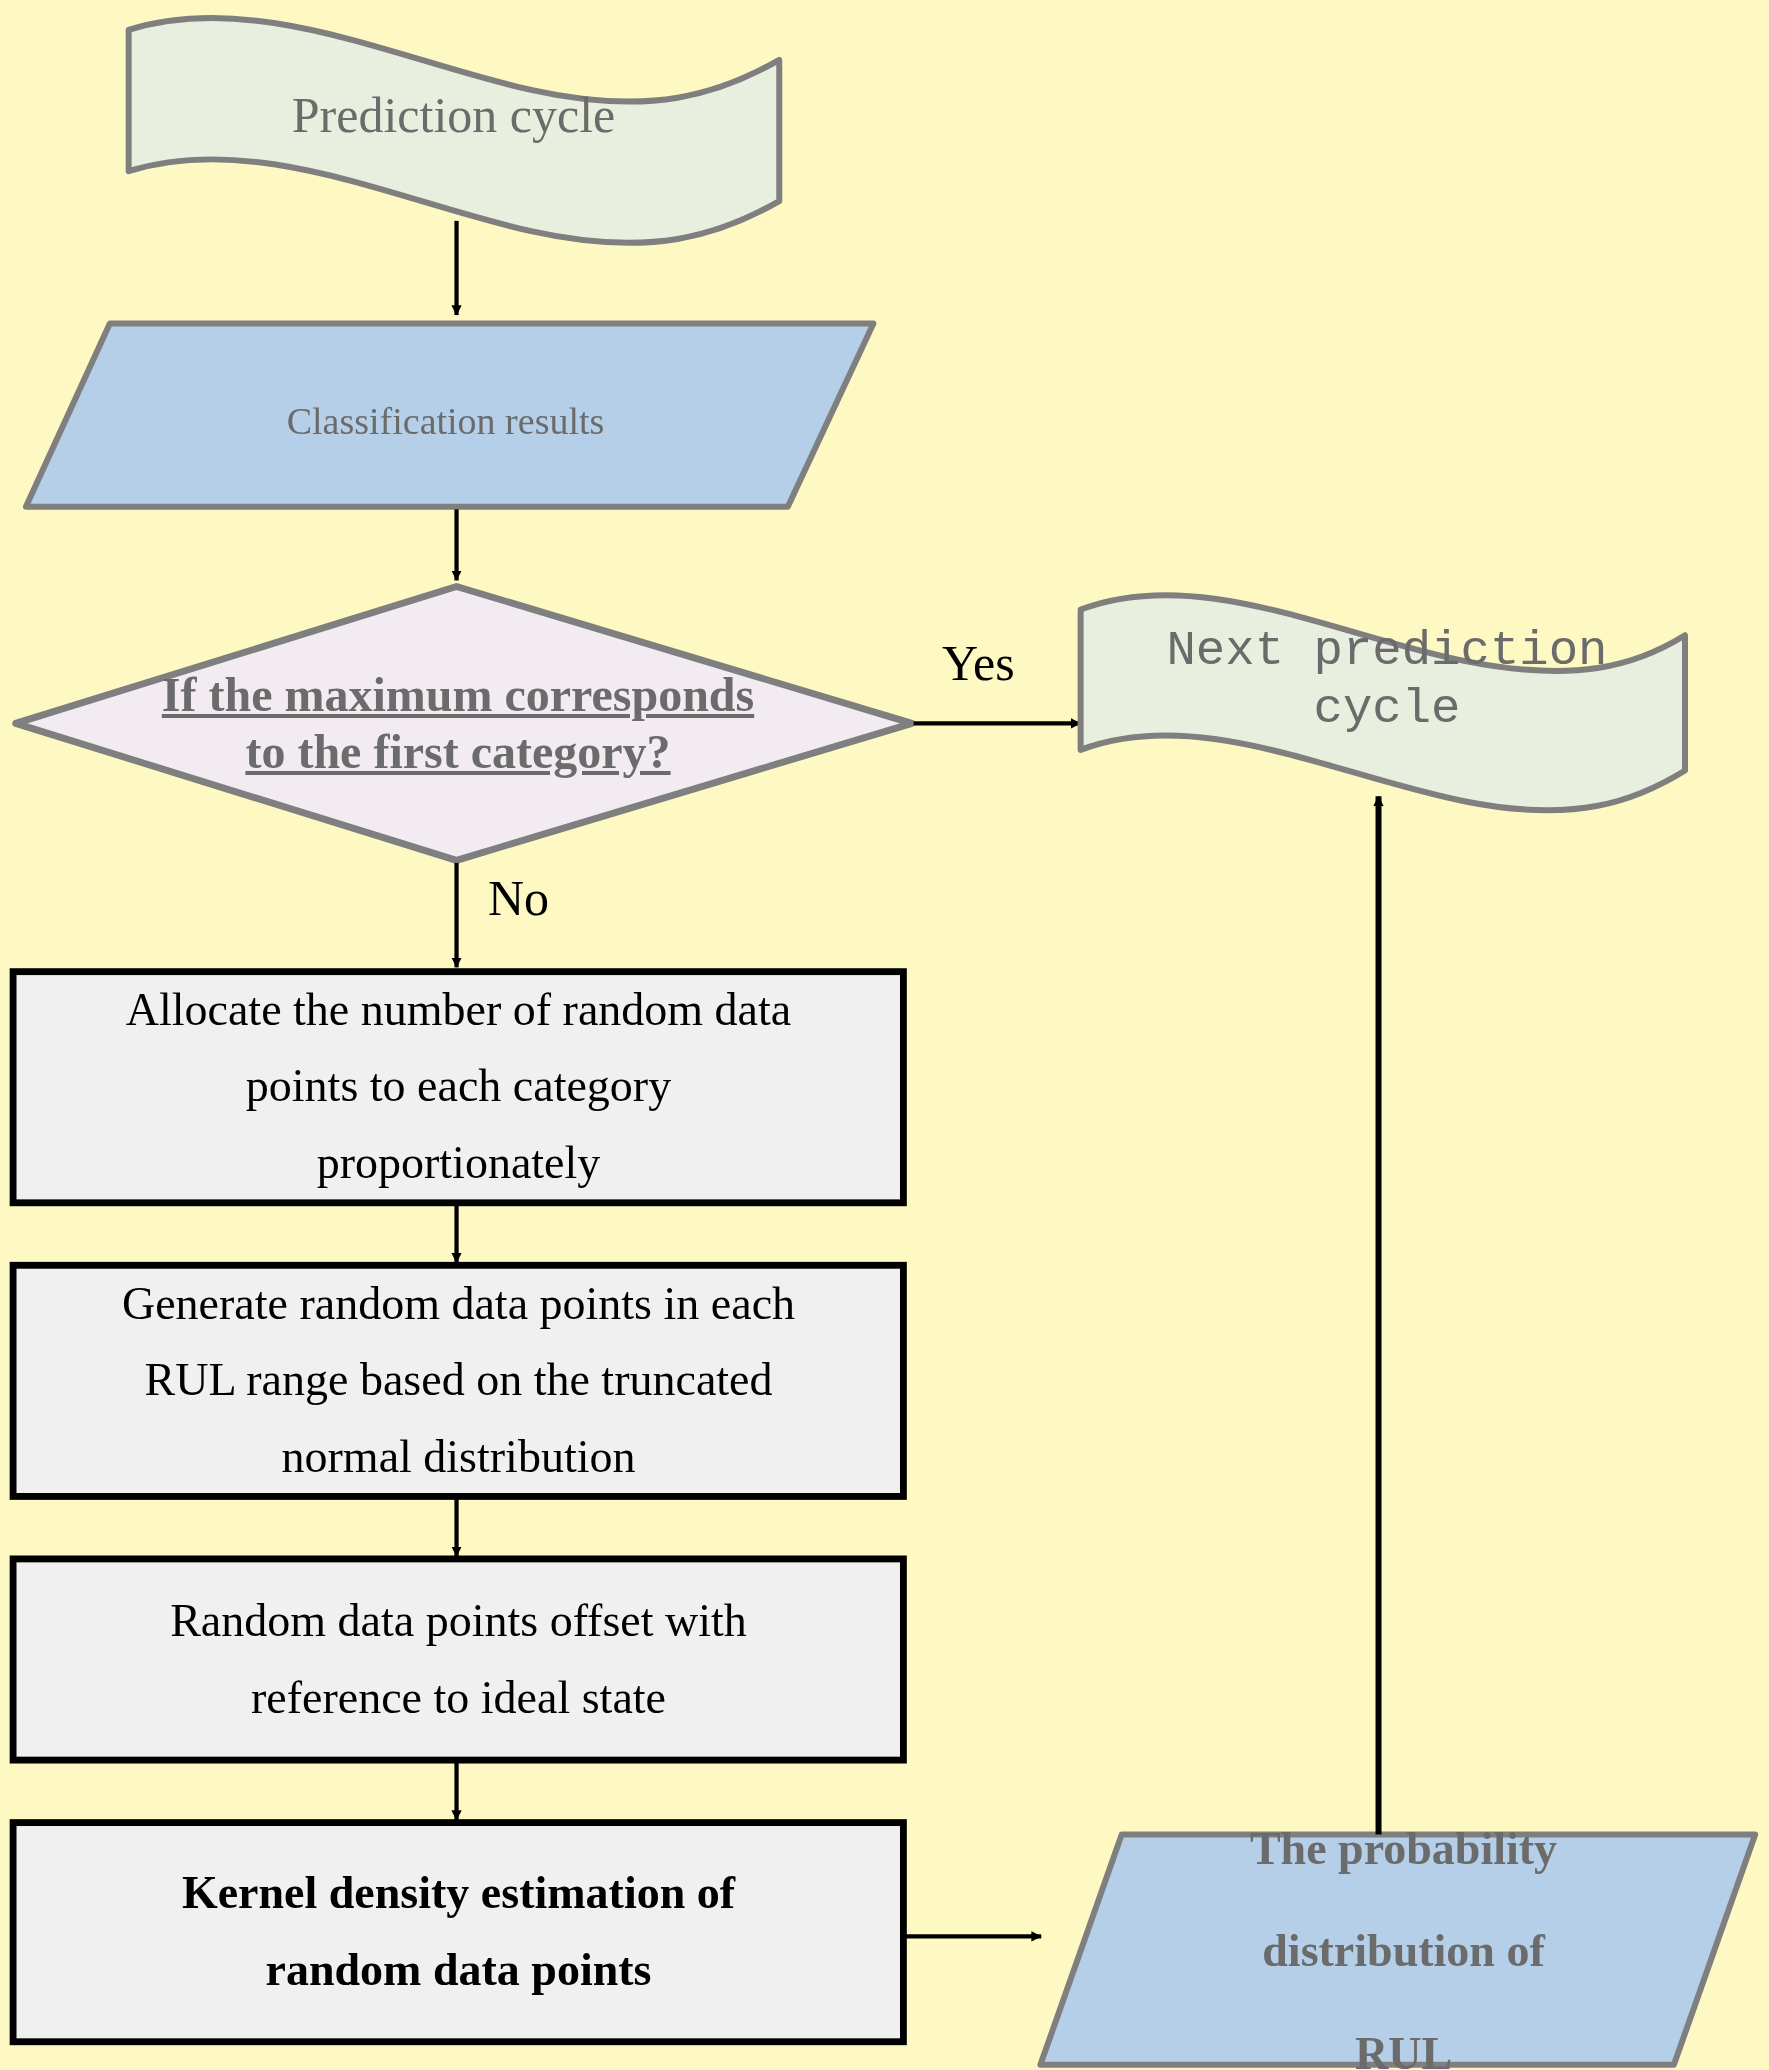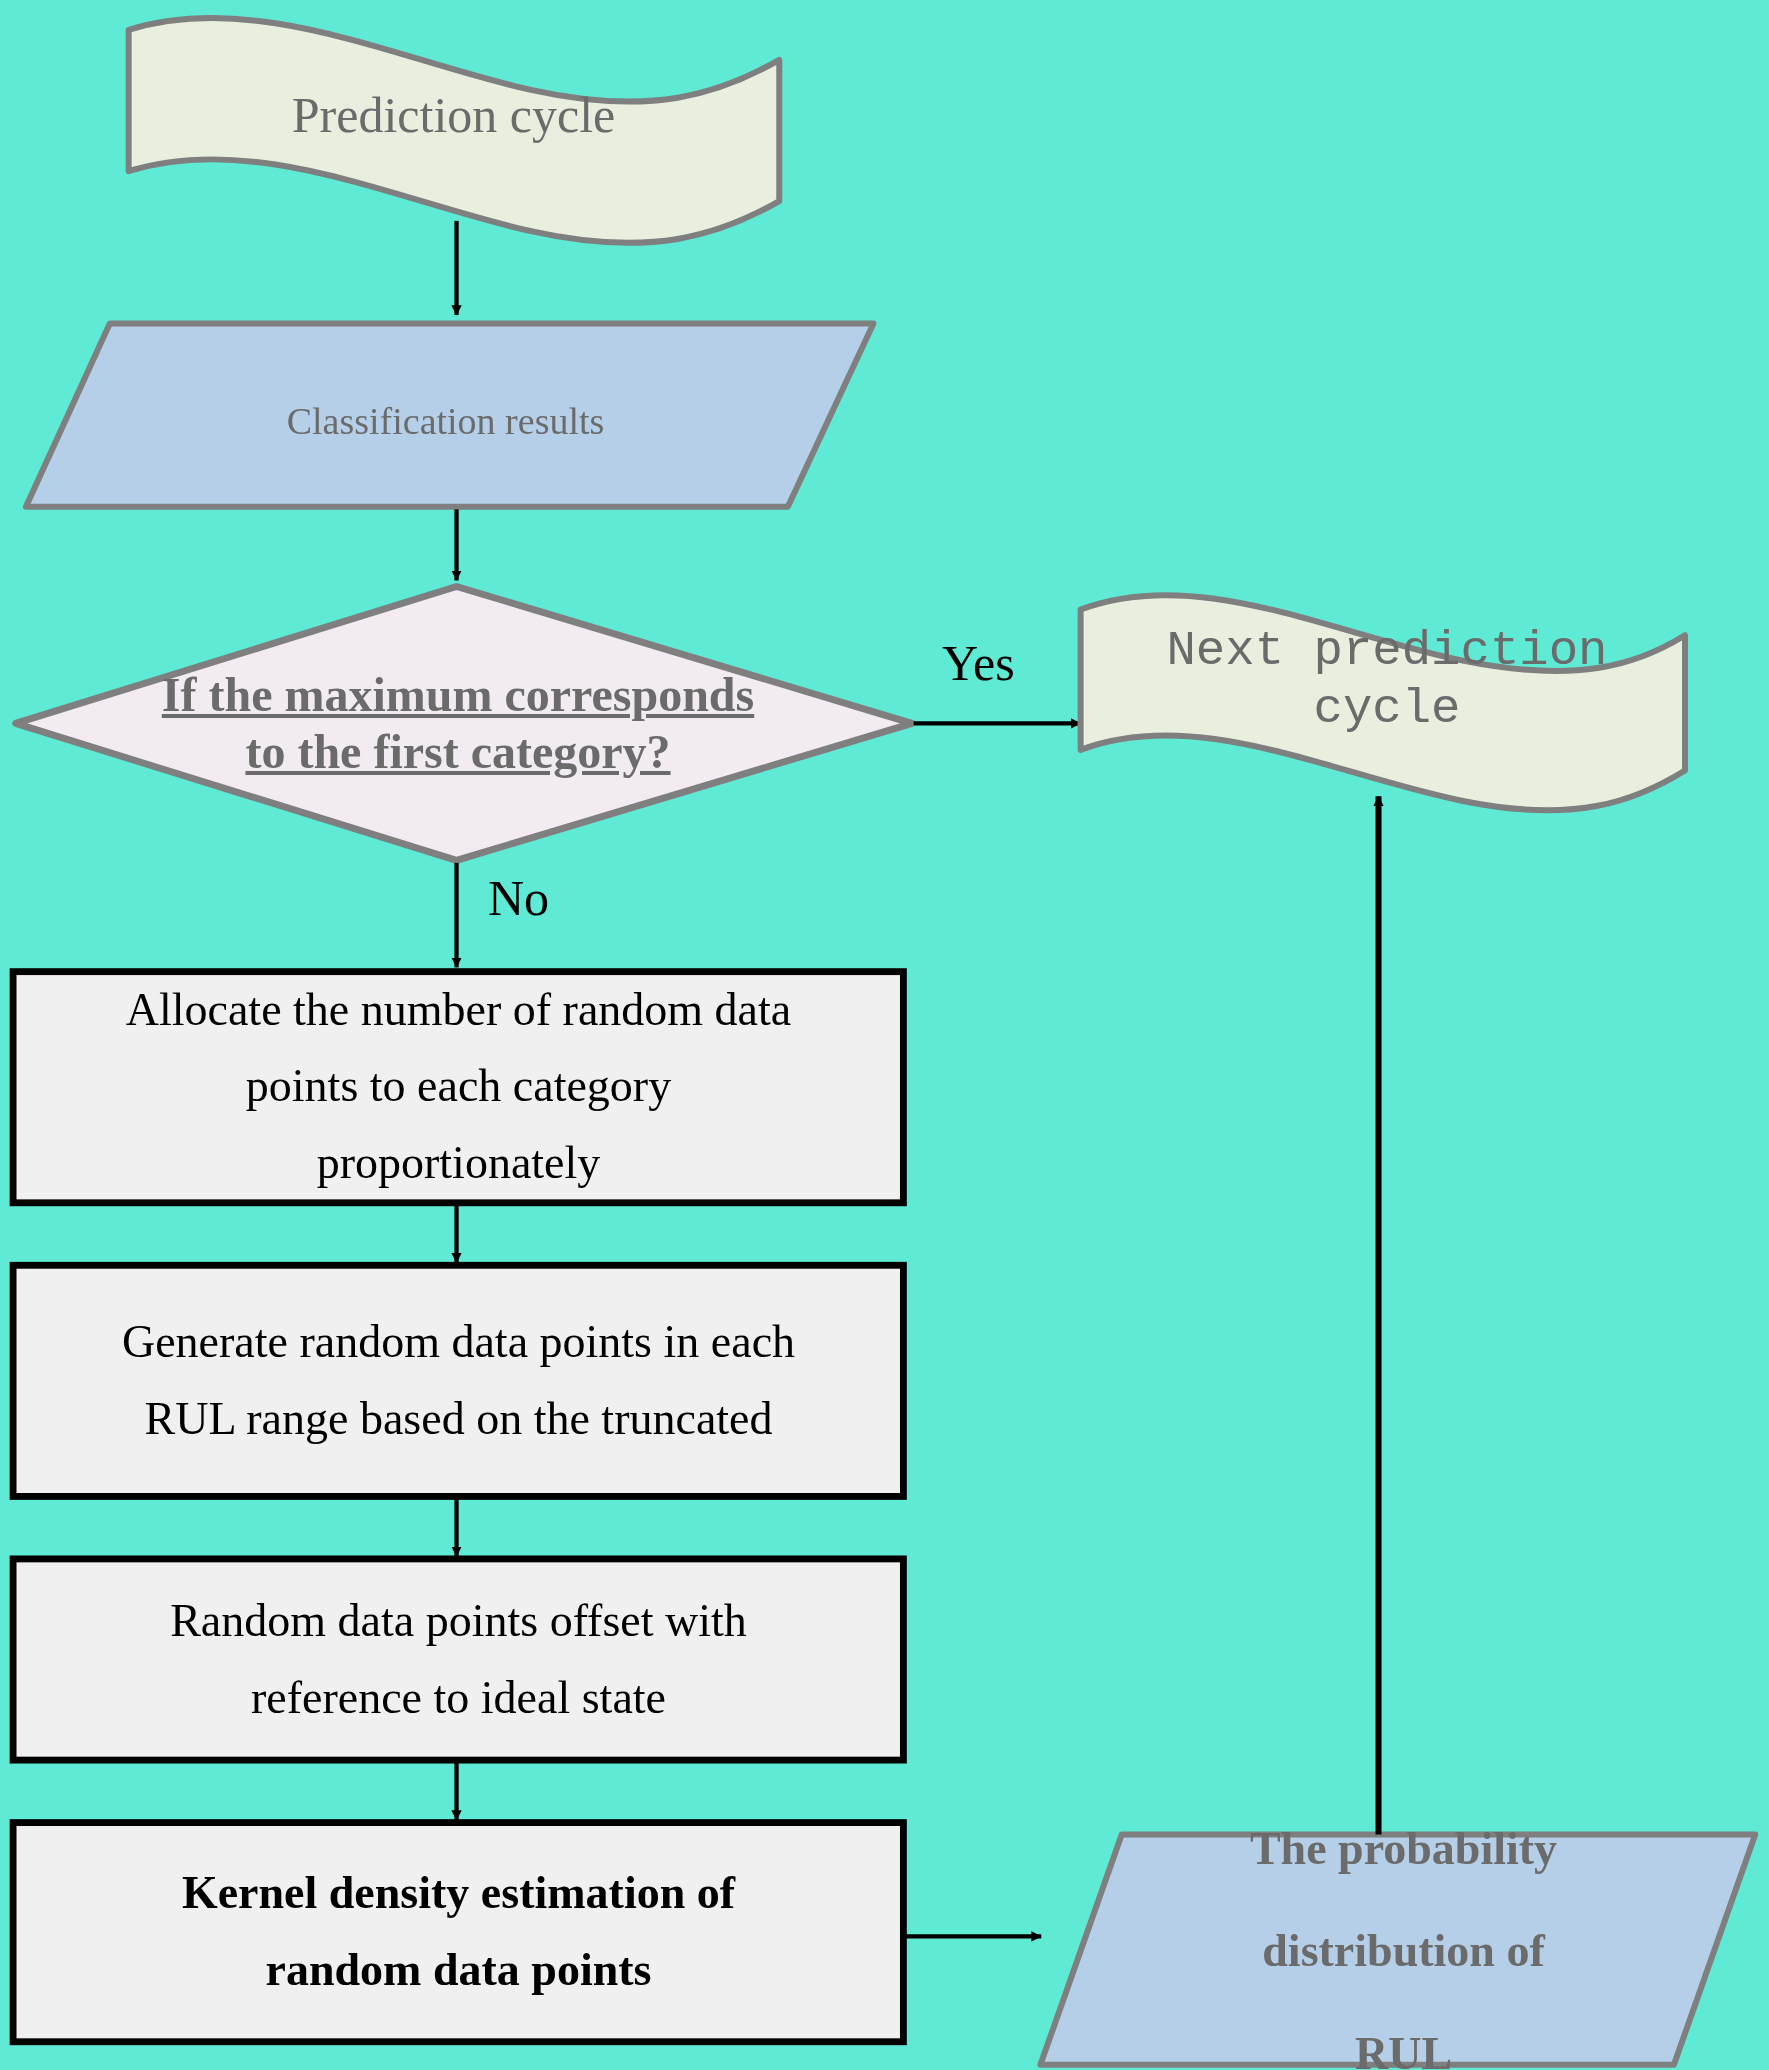--- a/index.html
+++ b/index.html
@@ -7,21 +7,21 @@
     padding: 0;
     background: #ffffff;
   }
   body {
     font-family: "Liberation Serif", "DejaVu Serif", serif;
   }
   #diagram-root {
     position: relative;
     width: 1770px;
     height: 2070px;
-    background: #5eead4;
+    background: #fef9c3;
     overflow: hidden;
   }
   svg#flow-svg {
     position: absolute;
     left: 0;
     top: 0;
     width: 1770px;
     height: 2070px;
   }
   .node-text {
@@ -112,20 +112,21 @@
 
   <div class="node-text t-black" style="left:26px; top:984px; width:865px; height:205px; font-size:46px; flex-direction:column;">
     <span>Allocate  the number of random data</span>
     <span>points to each category</span>
     <span>proportionately</span>
   </div>
 
   <div class="node-text t-black" style="left:26px; top:1278px; width:865px; height:205px; font-size:46px; flex-direction:column;justify-content:center;">
     <span>Generate random data points in each</span>
     <span>RUL range based on the truncated</span>
+    <span>normal distribution</span>
   </div>
 
   <div class="node-text t-black" style="left:26px; top:1572px; width:865px; height:175px; font-size:46px; flex-direction:column;">
     <span>Random data points offset with</span>
     <span>reference to ideal state</span>
   </div>
 
   <div class="node-text t-black t-bold" style="left:26px; top:1835px; width:865px; height:193px; font-size:46px; flex-direction:column;text-align:right;">
     <span>Kernel density estimation of</span>
     <span>random data points</span>

